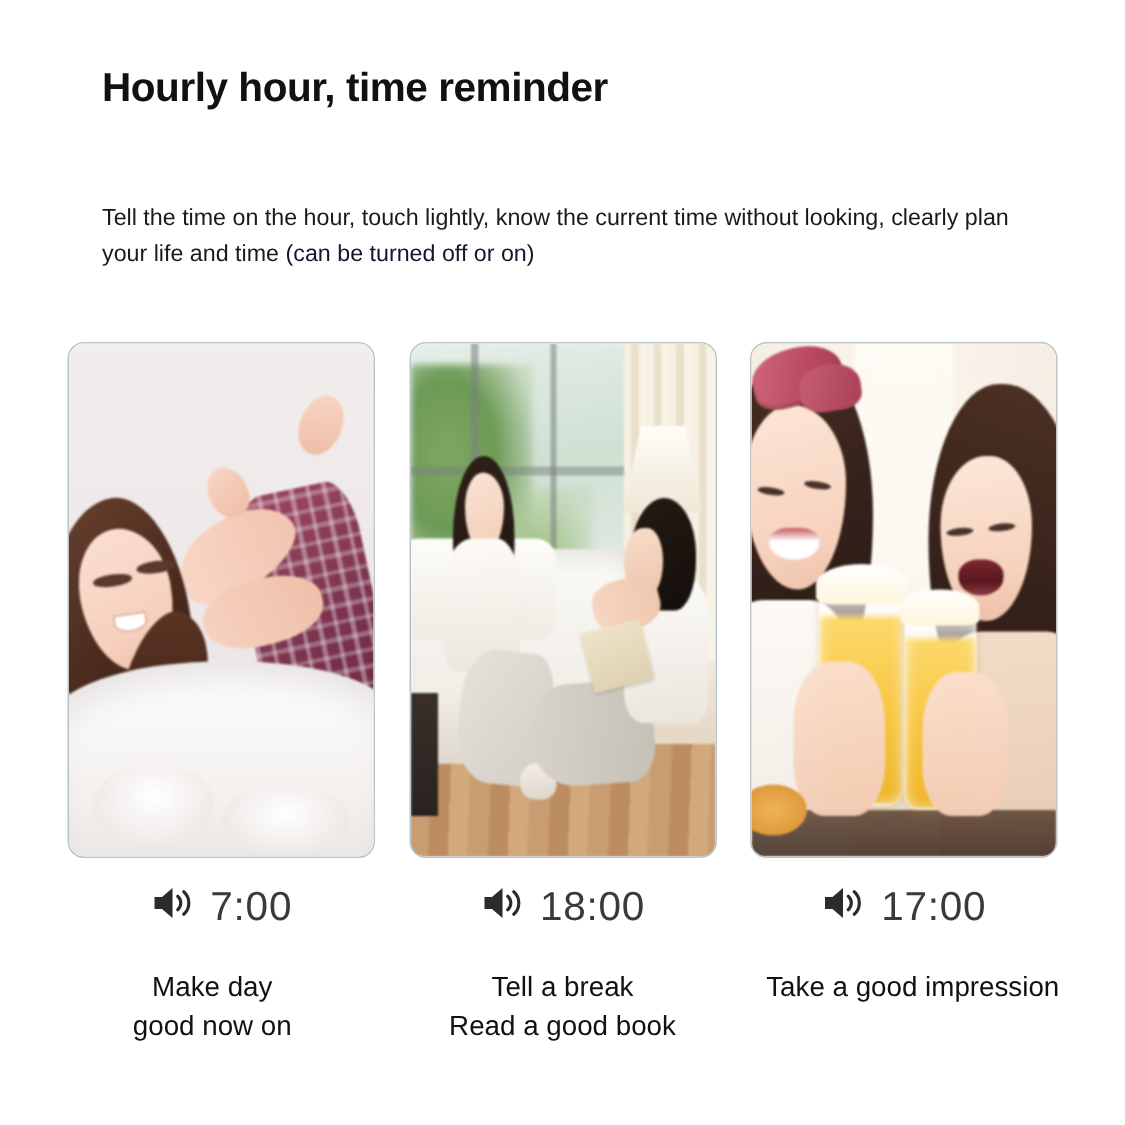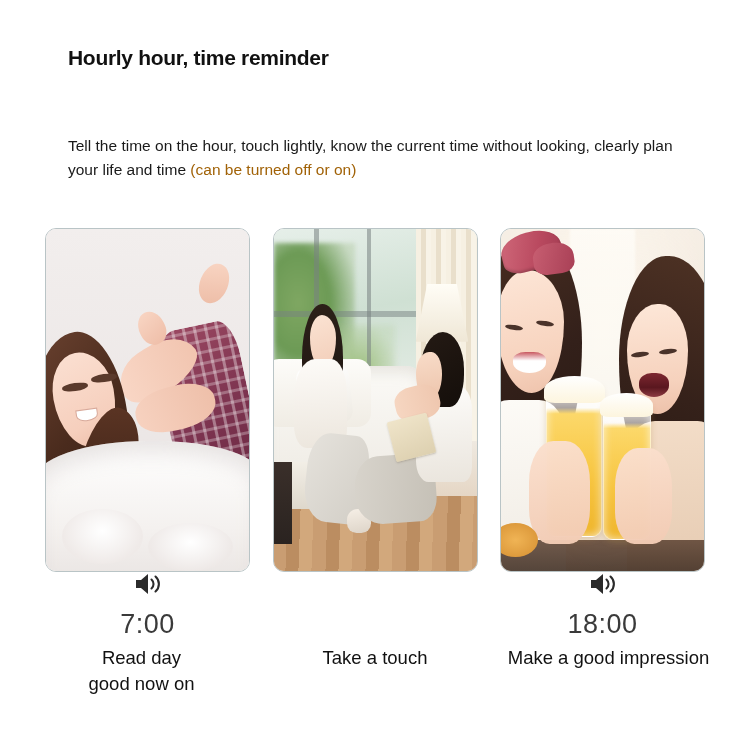--- a/index.html
+++ b/index.html
@@ -7,34 +7,34 @@
     width: 750px; height: 750px;
     background: #ffffff;
     font-family: "Liberation Sans", "DejaVu Sans", sans-serif;
     overflow: hidden;
   }
   .page { position: relative; width: 750px; height: 750px; background:#fff; }
 
   
   .header { position: absolute; left: 68px; top: 42px; width: 620px; }
   .title-line {
-    font-size: 21px;
+    font-size: 27px;
     font-weight: bold;
     color: #111111;
     letter-spacing: -0.3px;
     line-height: 32px;
     white-space: nowrap;
   }
   .subtitle {
     position: absolute; left: 68px; top: 134px; width: 610px;
     font-size: 15.5px;
     color: #1a1a1a;
     line-height: 24px;
   }
-  .subtitle .blue { color: #a16207; }
+  .subtitle .blue { color: #0f172a; }
 
   
   .cards {
     position: absolute;
     left: 45px; top: 228px;
     width: 660px; height: 344px;
     display: flex;
     justify-content: space-between;
   }
   .card {
@@ -262,21 +262,21 @@
   .blurwrap { position:absolute; inset:0; filter: blur(0.6px); }
 
   
   .timerow {
     position: absolute; left: 45px; top: 583px;
     width: 660px; height: 42px;
     display: flex; justify-content: space-between;
   }
   .timecell {
     width: 205px; height: 42px;
-    display: flex; align-items: center; justify-content: center; gap: 10px; flex-direction: column;
+    display: flex; align-items: center; justify-content: center; gap: 10px;
   }
   .spk { display:block; }
   .timetext {
     font-size: 27px;
     color: #3a3a3a;
     letter-spacing: 0.5px;
     line-height: 1;
   }
 
   
@@ -418,33 +418,44 @@
       <span class="spk">
         <svg width="30" height="26" viewBox="0 0 30 26" aria-hidden="true">
           <path d="M3 9 h5 L15 3 v20 L8 17 H3 Z" fill="#2b2b2b"></path>
           <path d="M18.5 8.5 a6 6 0 0 1 0 9" stroke="#2b2b2b" stroke-width="2.1" fill="none" stroke-linecap="round"></path>
           <path d="M22.5 5.5 a10 10 0 0 1 0 15" stroke="#2b2b2b" stroke-width="2.1" fill="none" stroke-linecap="round"></path>
         </svg>
       </span>
       <span class="timetext">18:00</span>
     </div>
 
+    <div class="timecell">
+      <span class="spk">
+        <svg width="30" height="26" viewBox="0 0 30 26" aria-hidden="true">
+          <path d="M3 9 h5 L15 3 v20 L8 17 H3 Z" fill="#2b2b2b"></path>
+          <path d="M18.5 8.5 a6 6 0 0 1 0 9" stroke="#2b2b2b" stroke-width="2.1" fill="none" stroke-linecap="round"></path>
+          <path d="M22.5 5.5 a10 10 0 0 1 0 15" stroke="#2b2b2b" stroke-width="2.1" fill="none" stroke-linecap="round"></path>
+        </svg>
+      </span>
+      <span class="timetext">17:00</span>
+    </div>
 
   </div>
 
   <div class="caprow">
 
     <div class="capcell">
-      <div class="capline">Read day</div>
+      <div class="capline">Make day</div>
       <div class="capline">good now on</div>
     </div>
 
     <div class="capcell">
-      <div class="capline">Take a touch</div>
+      <div class="capline">Tell a break</div>
+      <div class="capline">Read a good book</div>
     </div>
 
     <div class="capcell">
-      <div class="capline">Make a good impression</div>
+      <div class="capline">Take a good impression</div>
     </div>
 
   </div>
 
 </div>
 
 </body></html>

